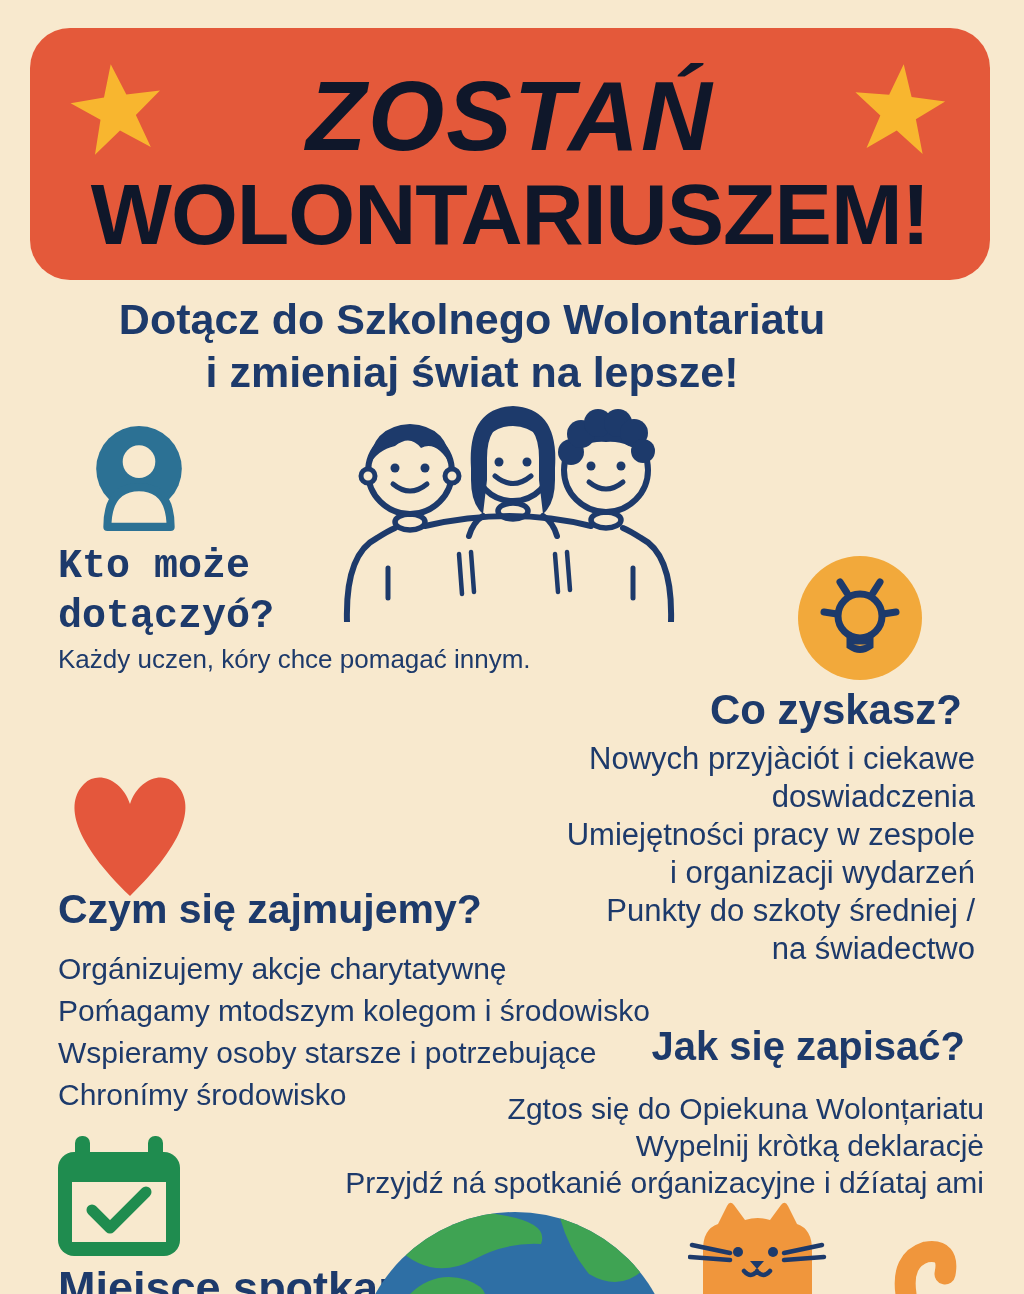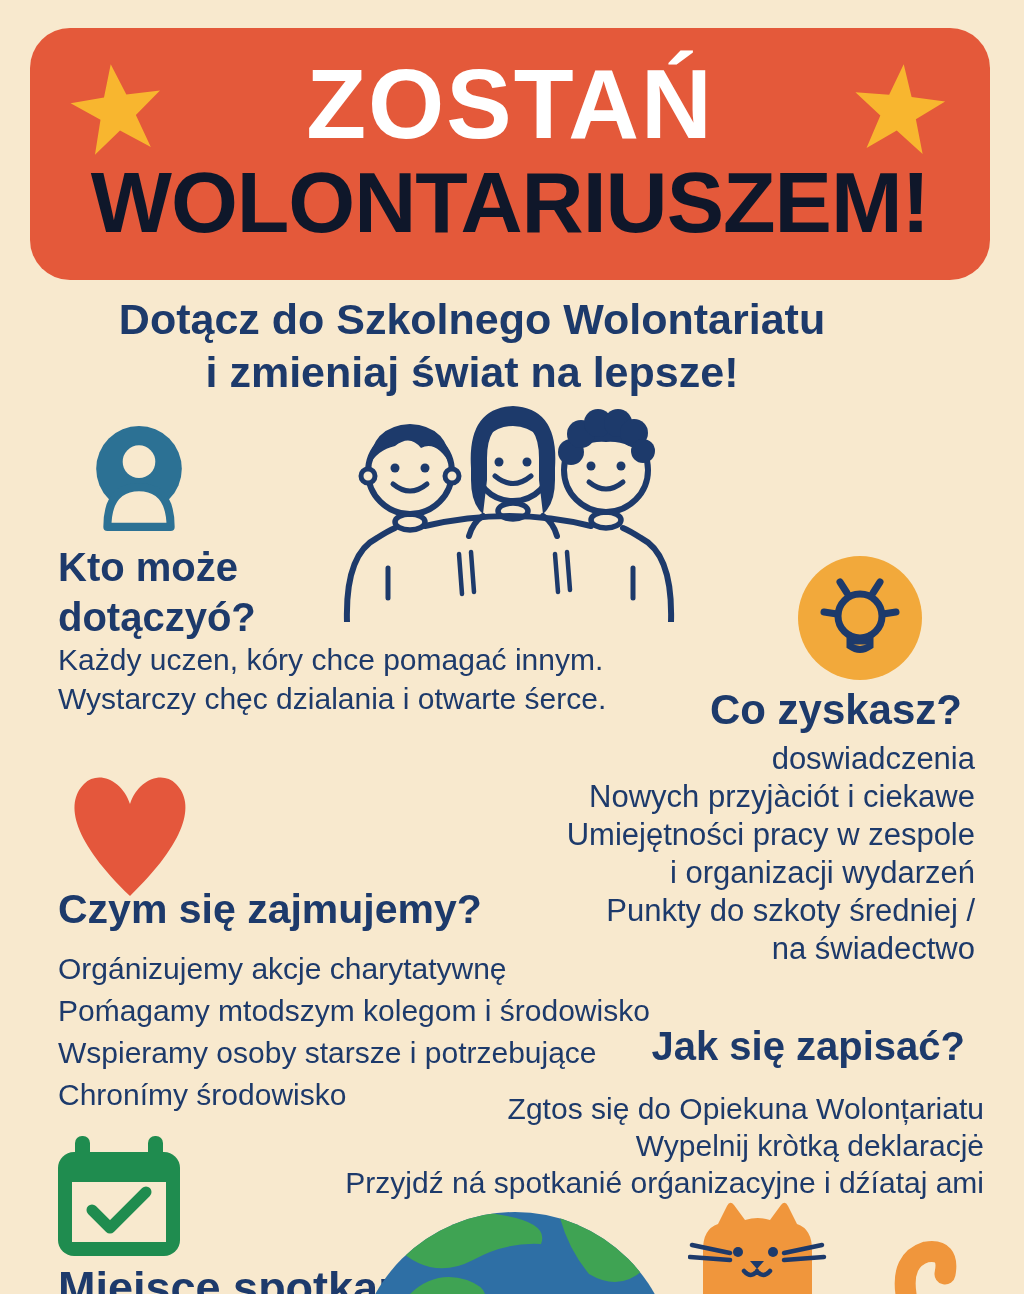--- a/index.html
+++ b/index.html
@@ -9,34 +9,34 @@
     font-family:"Liberation Sans", sans-serif;
     color:#1D3A6B;
   }
   .abs{position:absolute;}
   
   .banner{
     left:30px;top:28px;width:960px;height:252px;border-radius:40px;
     background:#E4593A;text-align:center;
   }
   .banner .t1{
-    margin-top:24px;font-size:98px;line-height:104px;font-weight:700;
-    letter-spacing:2px;color:#ffffff;
+    margin-top:36px;font-size:98px;line-height:104px;font-weight:700;
+    letter-spacing:2px;color:#0f172a;font-style:italic;
   }
   .banner .t2{
     font-size:86px;line-height:92px;font-weight:700;letter-spacing:-1px;color:#0f172a;
   }
   
   .subtitle{
     left:0;top:293px;width:944px;text-align:center;
     font-size:43px;line-height:53px;font-weight:700;
   }
   h2,.h2{font-weight:700;margin:0;}
-  .who-head{left:58px;top:542px;font-size:40px;line-height:50px;}
-  .who-body{left:58px;top:640px;font-size:30px;line-height:39px;}
+  .who-head{left:58px;top:542px;font-size:40px;line-height:50px;font-family:Liberation Mono, monospace;}
+  .who-body{left:58px;top:640px;font-size:26px;line-height:39px;}
   .gain-head{right:62px;top:686px;font-size:42px;text-align:center;}
   .gain-body{right:49px;top:740px;font-size:31px;line-height:38px;text-align:right;}
   .what-head{left:58px;top:886px;font-size:41px;}
   .what-body{left:58px;top:948px;font-size:30px;line-height:42px;}
   .join-head{right:59px;top:1024px;font-size:40px;text-align:left;}
   .join-body{right:40px;top:1080px;font-size:30px;line-height:37px;text-align:right;margin-top:10px;}
   .where-head{left:58px;top:1262px;font-size:45px;}
 </style>
 </head>
 <body>
@@ -111,37 +111,36 @@
     <path d="M222,158 L225,196" stroke-width="4.5"></path>
     <path d="M234,156 L237,194" stroke-width="4.5"></path>
   </svg>
 
   <h2 class="abs who-head">
     <span style="display:block">Kto może</span>
     <span style="display:block">dotączyó?</span>
   </h2>
   <div class="abs who-body">
     <div>Każdy uczen, kóry chce pomagać innym.</div>
-    <div>Wystarczy chęc dzialania i otwarte śerce.</div>
   </div>
 
   <svg class="abs" style="left:798px;top:556px;" width="124" height="124" viewBox="0 0 124 124" fill="none" stroke="#1D3A6B" stroke-width="7" stroke-linecap="round">
     <circle cx="62" cy="62" r="62" fill="#F2A93B" stroke="none"></circle>
     <path d="M42,26 L49,37"></path>
     <path d="M82,26 L75,37"></path>
     <path d="M26,56 L39,58"></path>
     <path d="M98,56 L85,58"></path>
     <circle cx="62" cy="60" r="22"></circle>
     <path d="M52,80 L52,90 Q62,97 72,90 L72,80"></path>
     <path d="M52,86 L72,86" stroke-width="5"></path>
   </svg>
   <h2 class="abs gain-head">Co zyskasz?</h2>
   <div class="abs gain-body">
+    <div>Nowych przyjàciót i ciekawe</div>
     <div>doswiadczenia</div>
-    <div>Nowych przyjàciót i ciekawe</div>
     <div>Umiejętności pracy w zespole</div>
     <div>i organizacji wydarzeń</div>
     <div>Punkty do szkoty średniej /</div>
     <div>na świadectwo</div>
   </div>
 
   <svg class="abs" style="left:60px;top:752px;" width="140" height="150" viewBox="0 0 140 150">
     <path d="M70,52 C62,28 38,18 24,32 C4,52 14,90 70,144 C126,90 136,52 116,32 C102,18 78,28 70,52 Z" fill="#E4573C"></path>
   </svg>
   <h2 class="abs what-head">Czym się zajmujemy?</h2>

